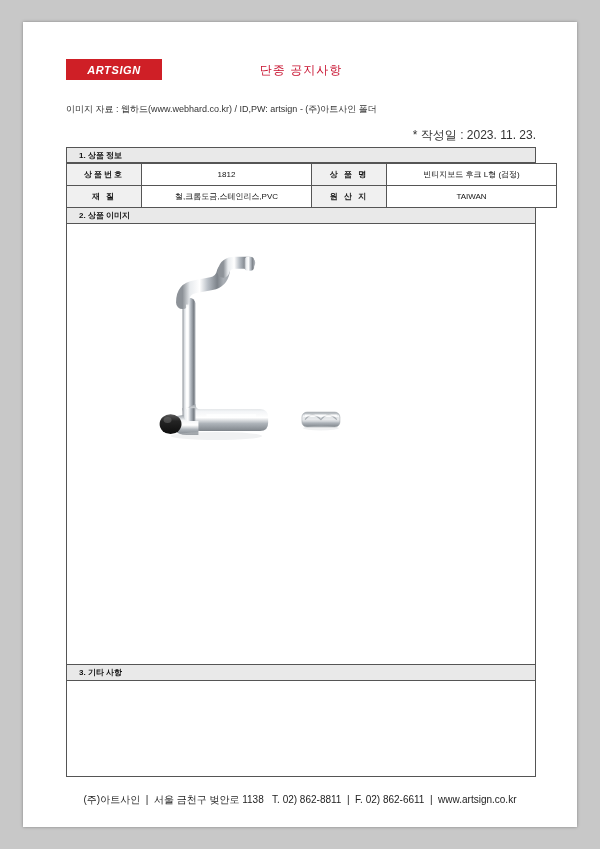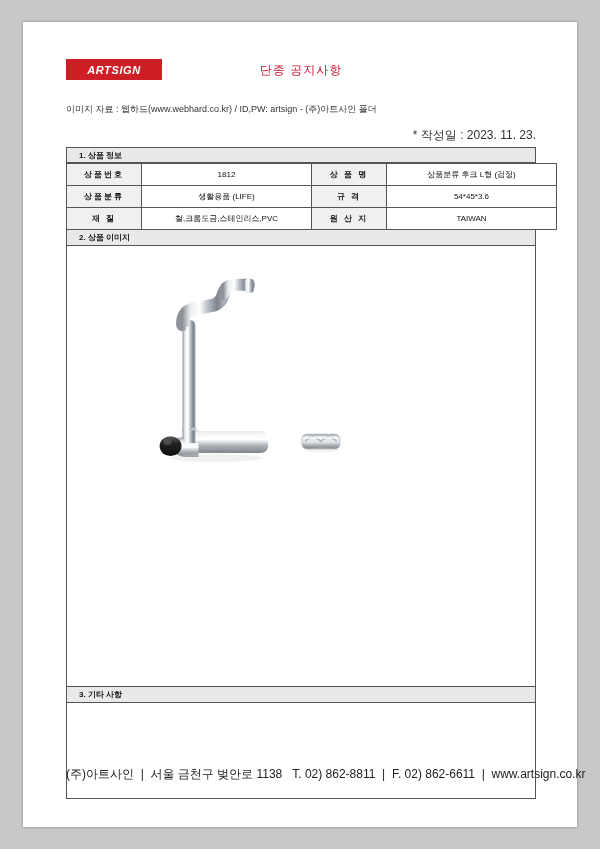--- a/index.html
+++ b/index.html
@@ -128,23 +128,23 @@
     border-top: none;
     height: 95px;
     background: #ffffff;
   }
 
   
   .footer {
     position: absolute;
     left: 43px;
     right: 43px;
-    bottom: 44px;
+    bottom: 20px;
     text-align: center;
-    font-size: 12px;
+    font-size: 10px;
     color: #222222;
     border-top: 0px solid transparent;
     padding-top: 6px;
   }
   .footer span { white-space: pre; }
 </style>
 </head>
 <body>
 
 <div class="page">
@@ -159,27 +159,21 @@
     <div class="date-line">* 작성일 : 2023. 11. 23.</div>
 
     <div class="section-bar">1. 상품 정보</div>
 
     <table class="info">
       <tbody>
         <tr>
           <td class="lbl w-lbl">상품번호</td>
           <td class="w-val">1812</td>
           <td class="lbl w-lbl">상 품 명</td>
-          <td class="w-val">상품분류 후크 L형 (검정)</td>
-        </tr>
-        <tr>
-          <td class="lbl w-lbl">상품분류</td>
-          <td class="w-val">생활용품 (LIFE)</td>
-          <td class="lbl w-lbl">규      격</td>
-          <td class="w-val">54*45*3.6</td>
+          <td class="w-val">빈티지보드 후크 L형 (검정)</td>
         </tr>
         <tr>
           <td class="lbl w-lbl">재    질</td>
           <td class="w-val">철,크롬도금,스테인리스,PVC</td>
           <td class="lbl w-lbl">원 산 지</td>
           <td class="w-val">TAIWAN</td>
         </tr>
       </tbody>
     </table>
 

